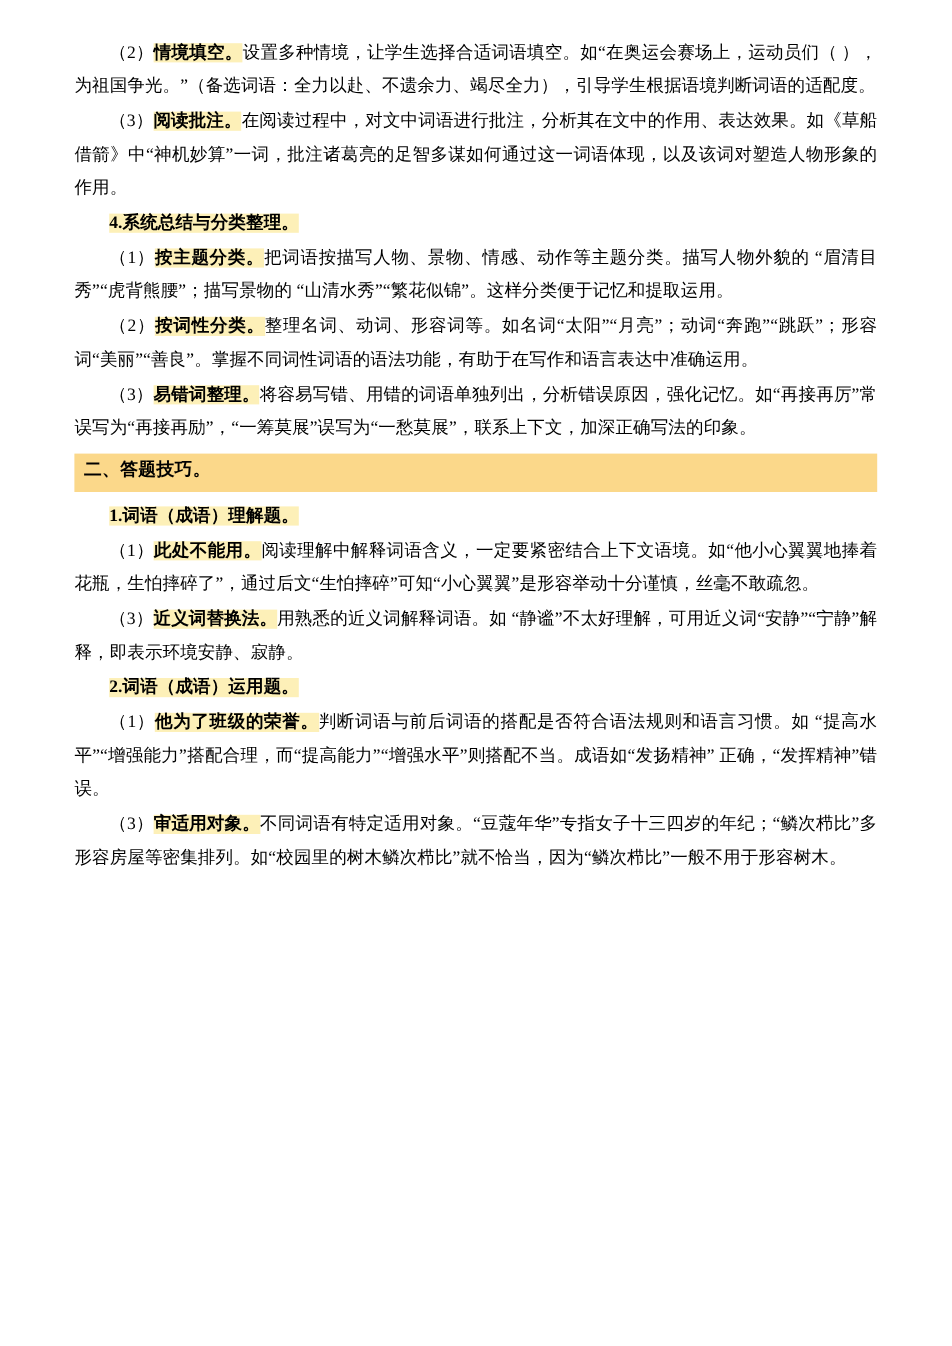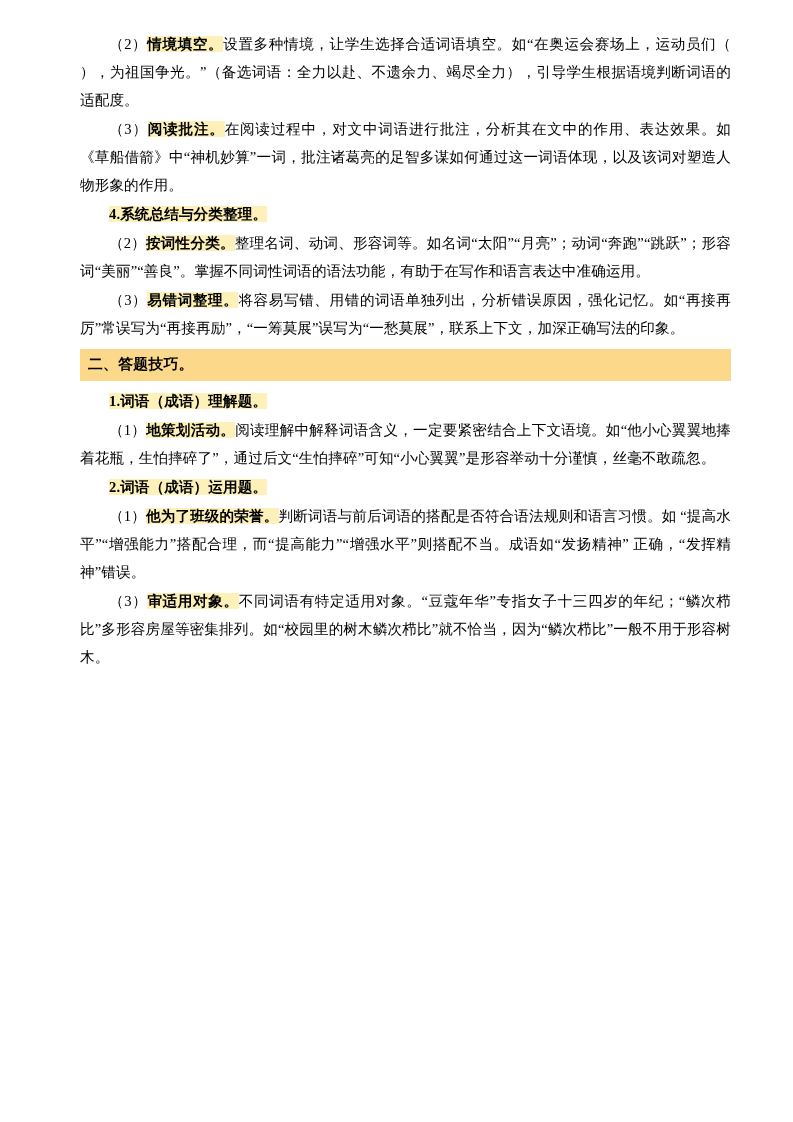--- a/index.html
+++ b/index.html
@@ -14,21 +14,21 @@
     color: #000000;
     position: relative;
     overflow: hidden;
   }
   .page {
     position: absolute;
     left: 0; top: 0;
     width: 793px;
     height: 1122px;
     box-sizing: border-box;
-    padding: 30px 62px 0 80px;
+    padding: 30px 62px 0 62px;
   }
   .para {
     font-size: 14.6px;
     line-height: 1.92;
     text-align: justify;
     text-justify: inter-ideograph;
     margin: 0 0 1px 0;
     letter-spacing: 0.1px;
   }
   .indent {
@@ -39,32 +39,35 @@
     font-weight: bold;
   }
   .section-banner {
     background: #fbd88a;
     font-weight: bold;
     font-size: 14.8px;
     line-height: 1.72;
     padding: 3px 6px 3px 8px;
     margin: 7px 0 6px 0;
     letter-spacing: 0.3px;
+    font-family: Liberation Mono, monospace;
   }
 </style>
 </head>
 <body>
 
 <div class="page">
   <div id="content">
       <p class="para indent"><span>（2）</span><span class="hl-strong">情境填空。</span><span>设置多种情境，让学生选择合适词语填空。如“在奥运会赛场上，运动员们（       ），为祖国争光。”（备选词语：全力以赴、不遗余力、竭尽全力），引导学生根据语境判断词语的适配度。</span></p>
       <p class="para indent"><span>（3）</span><span class="hl-strong">阅读批注。</span><span>在阅读过程中，对文中词语进行批注，分析其在文中的作用、表达效果。如《草船借箭》中“神机妙算”一词，批注诸葛亮的足智多谋如何通过这一词语体现，以及该词对塑造人物形象的作用。</span></p>
       <p class="para indent"><span class="hl-strong">4.系统总结与分类整理。</span></p>
+      <p class="para indent"><span>（1）</span><span class="hl-strong">按主题分类。</span><span>把词语按描写人物、景物、情感、动作等主题分类。描写人物外貌的 “眉清目秀”“虎背熊腰”；描写景物的 “山清水秀”“繁花似锦”。这样分类便于记忆和提取运用。</span></p>
       <p class="para indent"><span>（2）</span><span class="hl-strong">按词性分类。</span><span>整理名词、动词、形容词等。如名词“太阳”“月亮”；动词“奔跑”“跳跃”；形容词“美丽”“善良”。掌握不同词性词语的语法功能，有助于在写作和语言表达中准确运用。</span></p>
       <p class="para indent"><span>（3）</span><span class="hl-strong">易错词整理。</span><span>将容易写错、用错的词语单独列出，分析错误原因，强化记忆。如“再接再厉”常误写为“再接再励”，“一筹莫展”误写为“一愁莫展”，联系上下文，加深正确写法的印象。</span></p>
       <div class="section-banner">二、答题技巧。</div>
       <p class="para indent"><span class="hl-strong">1.词语（成语）理解题。</span></p>
-      <p class="para indent"><span>（1）</span><span class="hl-strong">地策划活动。</span><span>阅读理解中解释词语含义，一定要紧密结合上下文语境。如“他小心翼翼地捧着花瓶，生怕摔碎了”，通过后文“生怕摔碎”可知“小心翼翼”是形容举动十分谨慎，丝毫不敢疏忽。</span></p>
+      <p class="para indent"><span>（1）</span><span class="hl-strong">此处不能用。</span><span>阅读理解中解释词语含义，一定要紧密结合上下文语境。如“他小心翼翼地捧着花瓶，生怕摔碎了”，通过后文“生怕摔碎”可知“小心翼翼”是形容举动十分谨慎，丝毫不敢疏忽。</span></p>
+      <p class="para indent"><span>（3）</span><span class="hl-strong">近义词替换法。</span><span>用熟悉的近义词解释词语。如 “静谧”不太好理解，可用近义词“安静”“宁静”解释，即表示环境安静、寂静。</span></p>
       <p class="para indent"><span class="hl-strong">2.词语（成语）运用题。</span></p>
       <p class="para indent"><span>（1）</span><span class="hl-strong">他为了班级的荣誉。</span><span>判断词语与前后词语的搭配是否符合语法规则和语言习惯。如 “提高水平”“增强能力”搭配合理，而“提高能力”“增强水平”则搭配不当。成语如“发扬精神” 正确，“发挥精神”错误。</span></p>
       <p class="para indent"><span>（3）</span><span class="hl-strong">审适用对象。</span><span>不同词语有特定适用对象。“豆蔻年华”专指女子十三四岁的年纪；“鳞次栉比”多形容房屋等密集排列。如“校园里的树木鳞次栉比”就不恰当，因为“鳞次栉比”一般不用于形容树木。</span></p>
     </div>
 </div>
 
 </body></html>

